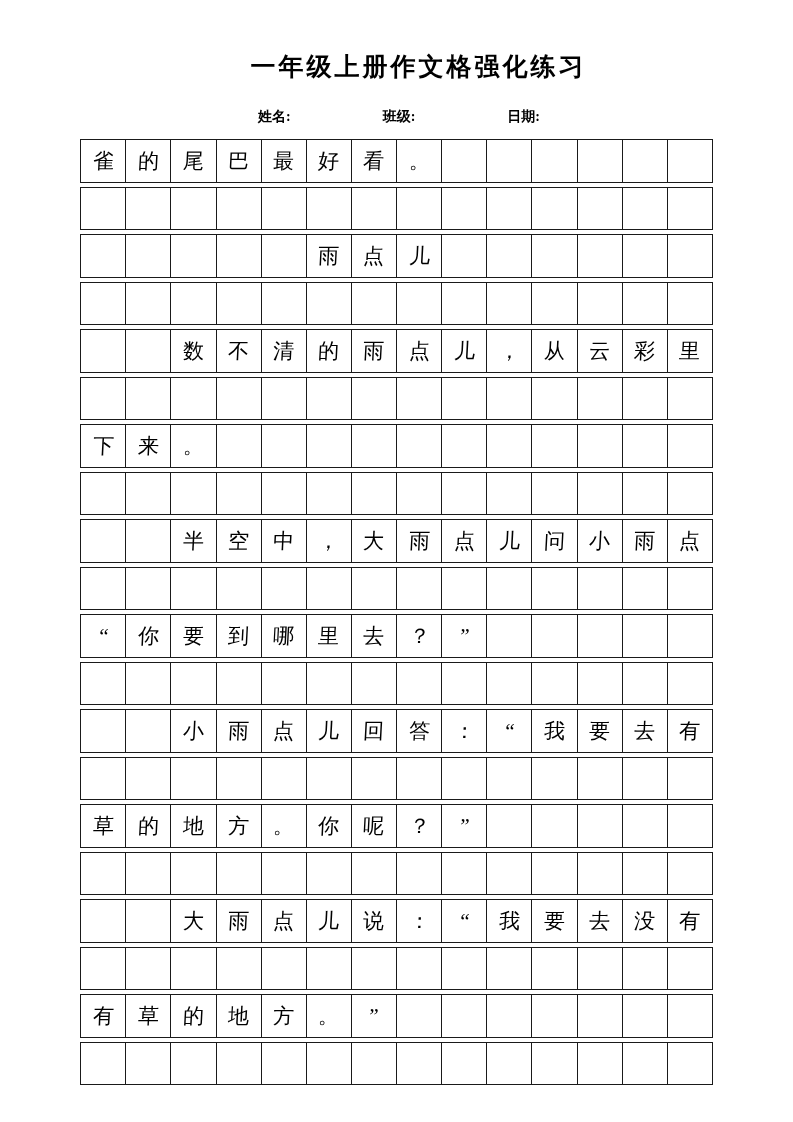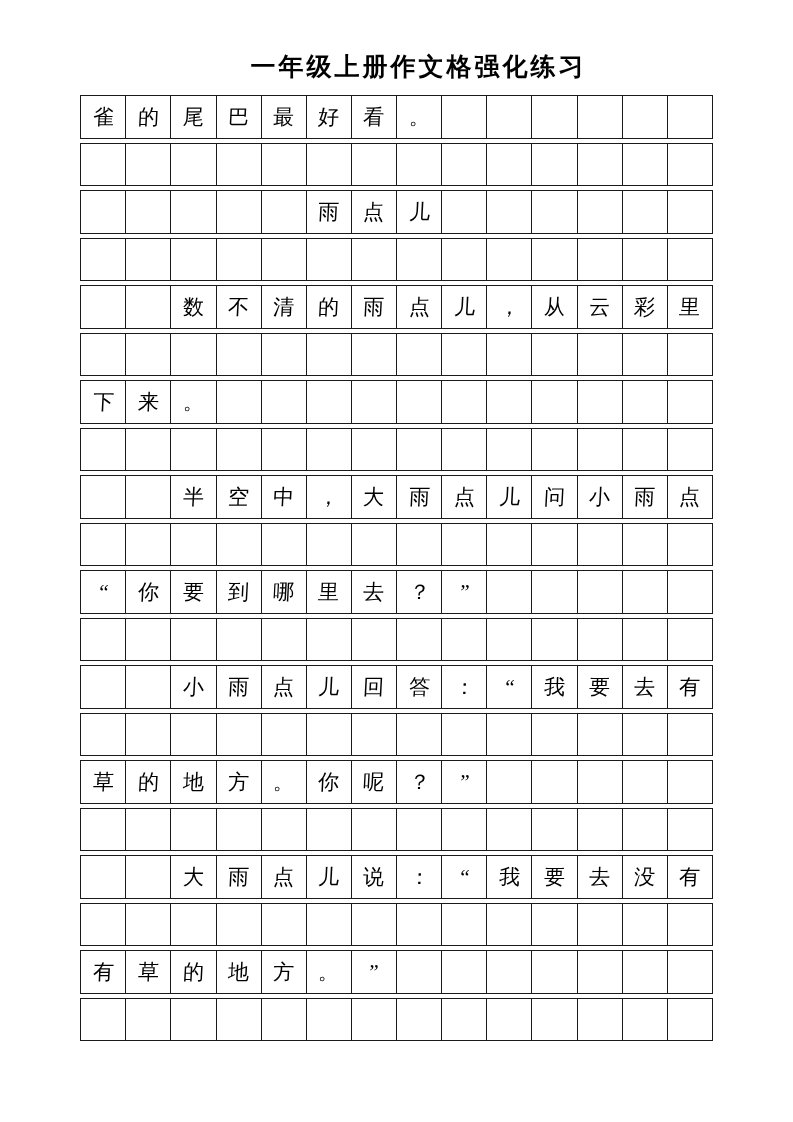--- a/index.html
+++ b/index.html
@@ -81,20 +81,25 @@
     transform: skewX(-3deg);
   }
 </style>
 </head>
 <body>
 
 <div class="page">
 
   <div class="title">一年级上册作文格强化练习</div>
 
+  <div class="meta-row">
+    <span class="meta-item">姓名:</span>
+    <span class="meta-item">班级:</span>
+    <span class="meta-item">日期:</span>
+  </div>
 
   <table class="grid">
     <tbody id="grid-body">
         <tr class="cells">
           <td><span class="ch">雀</span></td>
           <td><span class="ch">的</span></td>
           <td><span class="ch">尾</span></td>
           <td><span class="ch">巴</span></td>
           <td><span class="ch">最</span></td>
           <td><span class="ch">好</span></td>

